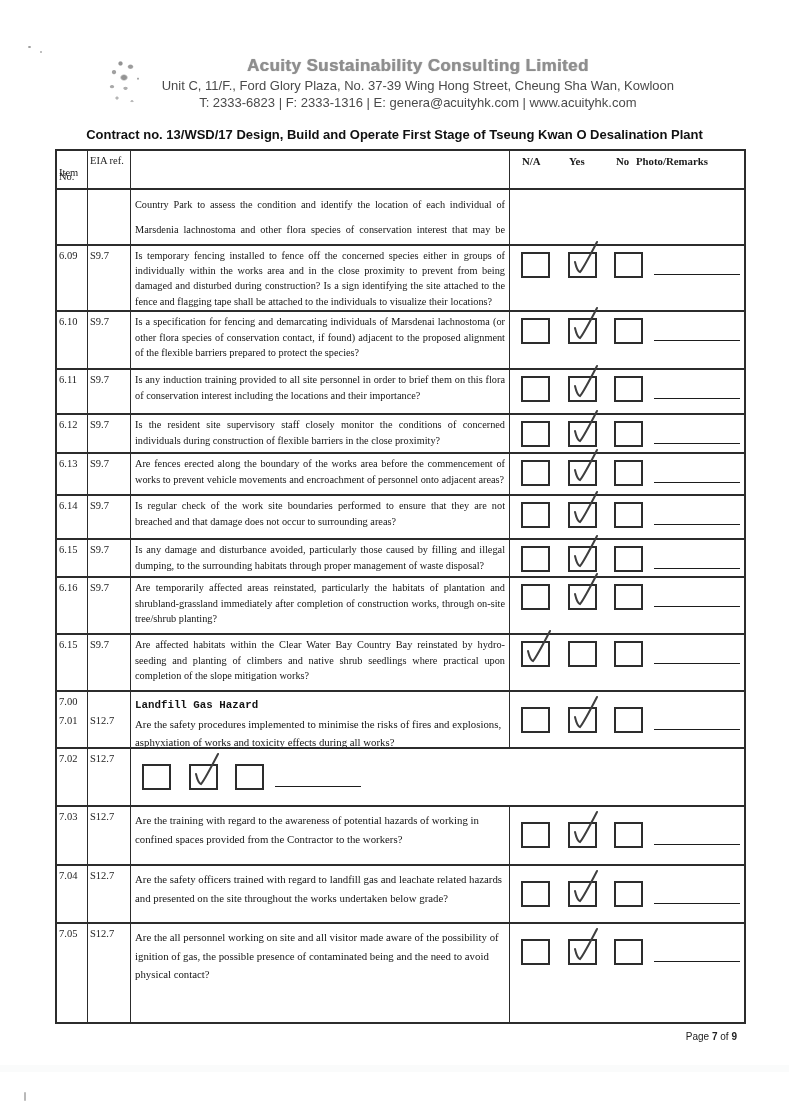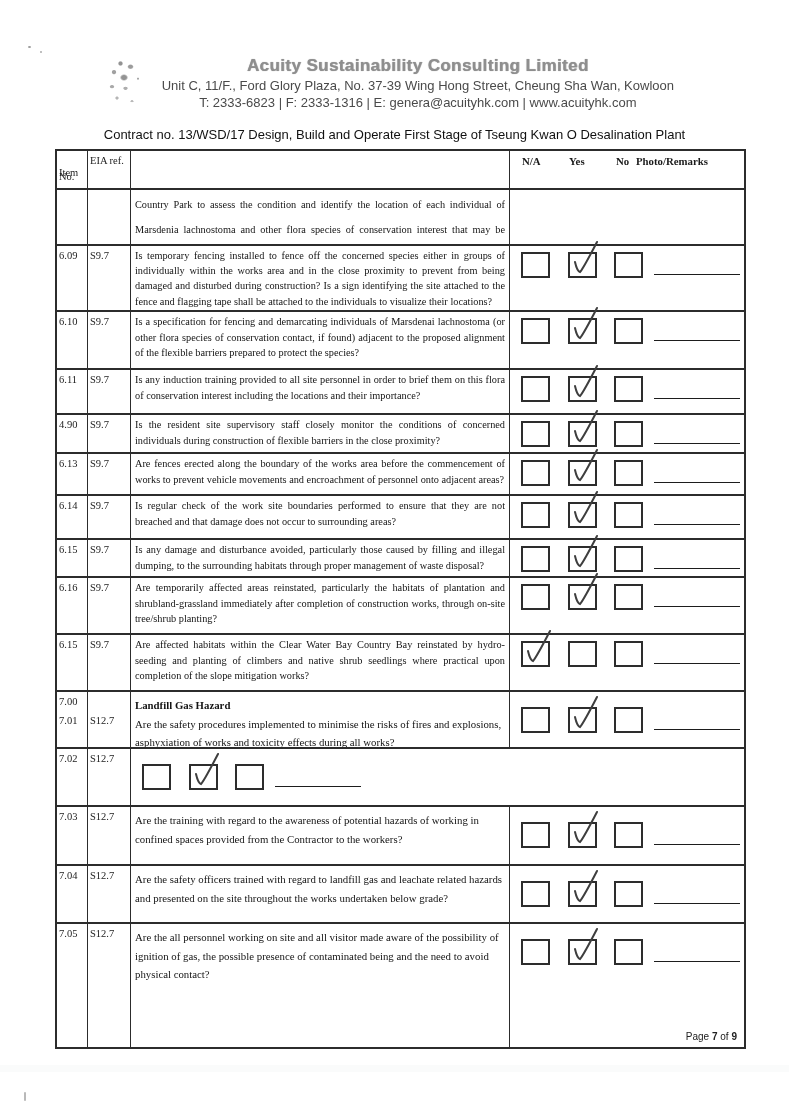--- a/index.html
+++ b/index.html
@@ -17,34 +17,34 @@
       radial-gradient(4px 3px at 18% 55%, #8d8d8d 40%, transparent 65%),
       radial-gradient(4px 3px at 45% 58%, #949494 40%, transparent 65%),
       radial-gradient(3px 3px at 28% 76%, #9d9d9d 40%, transparent 65%),
       radial-gradient(3px 2px at 58% 82%, #a2a2a2 40%, transparent 65%),
       radial-gradient(2px 2px at 70% 40%, #8a8a8a 40%, transparent 65%);}
   .headtext{position:absolute;right:115px;top:56px;text-align:center;}
   .company{font-size:17px;font-weight:bold;color:#8e8e8e;letter-spacing:.4px;
            text-shadow:0 0 1px #adadad,.6px 0 0 #b8b8b8;}
   .addr,.contact{font-size:13px;color:#4a4a4a;margin-top:2px;}
   .contract{position:absolute;left:0;top:127px;width:100%;text-align:center;
-            font-size:13px;font-weight:normal;color:#111;}
+            font-size:13px;font-weight:bold;color:#111;}
 
   
   .tbl{position:absolute;left:55px;top:149px;width:687px;border:2px solid #2c2c2c;background:#fff;}
   .row{display:flex;border-bottom:2px solid #2c2c2c;position:relative;}
   .row:last-child{border-bottom:none;}
   .c-item{width:31px;border-right:1.5px solid #2c2c2c;font:10.5px/13px "Liberation Serif",serif;
           padding:3px 1px 0 2px;box-sizing:border-box;position:relative;overflow:hidden;}
   .c-eia{width:43px;border-right:1.5px solid #2c2c2c;font:10.5px/13px "Liberation Serif",serif;
          padding:3px 1px 0 2px;box-sizing:border-box;position:relative;overflow:hidden;}
   .c-q{width:379px;border-right:1.5px solid #2c2c2c;box-sizing:border-box;overflow:hidden;
        font:10.3px/15.6px "Liberation Serif",serif;text-align:justify;padding:2px 4px 0 4px;color:#141414;}
   .row.sec7 .c-q{font-size:10.8px;line-height:18.5px;text-align:left;padding-top:4px;}
-  .q-head{font-weight:bold;}
+  .q-head{font-weight:bold;font-family:Liberation Mono, monospace;}
   .c-check{width:232.5px;position:relative;box-sizing:border-box;}
 
   
   .thead{height:37px;}
   .thead .c-item span{position:absolute;left:2px;}
   .thead .it1{top:15px}.thead .it2{top:19px}
   .hlbl{position:absolute;top:4px;font:10.8px "Liberation Serif",serif;font-weight:bold;color:#1a1a1a;}
   .h-na{left:12px}.h-yes{left:59px}.h-no{left:106px}.h-photo{left:126px}
 
   
@@ -148,21 +148,21 @@
             <svg class="tick" width="34" height="38">
               <path d="M7 23 Q9 32 12 33 Q15 30 29 3" stroke="#3e3e3e" stroke-width="2" fill="none" stroke-linecap="round"></path>
             </svg>
           </span>
         <span class="box b-no"></span>
         <span class="rline"></span>
       </div>
     </div>
 
     <div class="row" style="height:37px">
-      <div class="c-item">4.90</div>
+      <div class="c-item">6.12</div>
       <div class="c-eia">S9.7</div>
       <div class="c-q">Is the resident site supervisory staff closely monitor the conditions of concerned individuals during construction of flexible barriers in the close proximity?</div>
       <div class="c-check">
         <span class="box b-na"></span>
         <span class="box b-yes checked">
             <svg class="tick" width="34" height="38">
               <path d="M7 23 Q9 32 12 33 Q15 30 29 3" stroke="#3e3e3e" stroke-width="2" fill="none" stroke-linecap="round"></path>
             </svg>
           </span>
         <span class="box b-no"></span>
@@ -314,21 +314,21 @@
         <span class="box b-yes checked">
             <svg class="tick" width="34" height="38">
               <path d="M7 23 Q9 32 12 33 Q15 30 29 3" stroke="#3e3e3e" stroke-width="2" fill="none" stroke-linecap="round"></path>
             </svg>
           </span>
         <span class="box b-no"></span>
         <span class="rline"></span>
       </div>
     </div>
 
-    <div class="row sec7" style="height:123px">
+    <div class="row sec7" style="height:98px">
       <div class="c-item">7.05</div>
       <div class="c-eia">S12.7</div>
       <div class="c-q">Are the all personnel working on site and all visitor made aware of the possibility of ignition of gas, the possible presence of contaminated being and the need to avoid physical contact?</div>
       <div class="c-check low">
         <span class="box b-na"></span>
         <span class="box b-yes checked">
             <svg class="tick" width="34" height="38">
               <path d="M7 23 Q9 32 12 33 Q15 30 29 3" stroke="#3e3e3e" stroke-width="2" fill="none" stroke-linecap="round"></path>
             </svg>
           </span>

